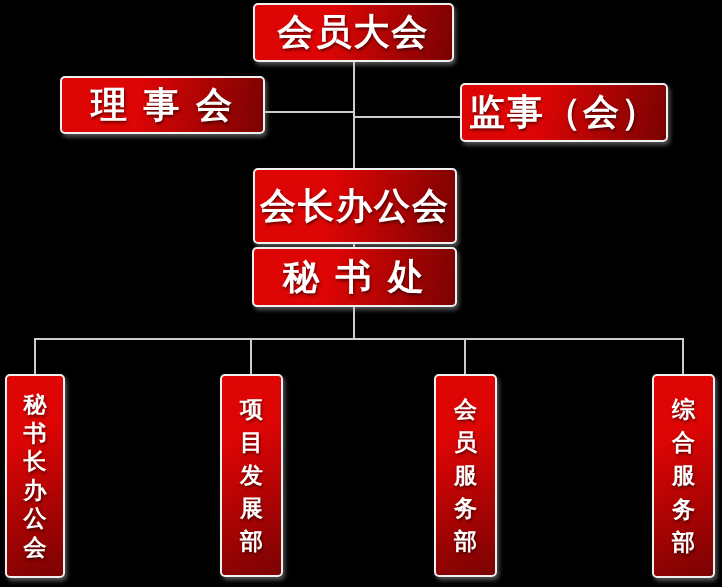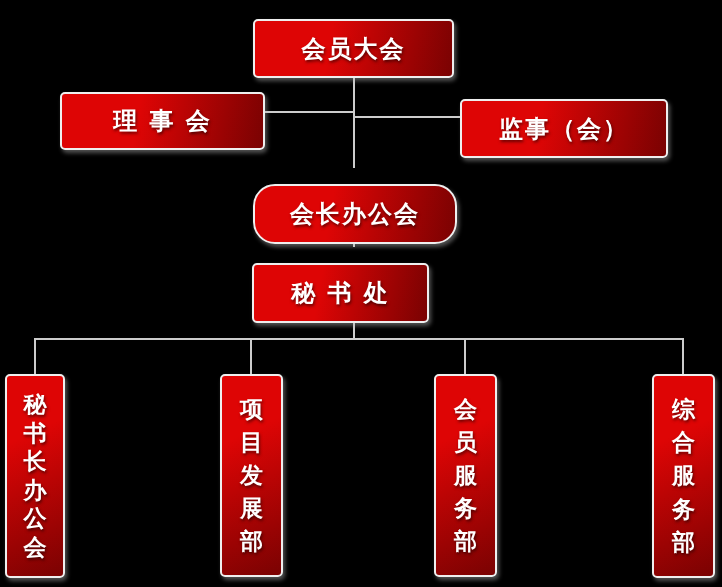--- a/index.html
+++ b/index.html
@@ -27,39 +27,39 @@
     border-radius: 5px;
     box-shadow: 2px 3px 4px rgba(185,185,185,0.45);
     color: var(--text, #ffffff);
     font-weight: bold;
     display: flex;
     align-items: center;
     justify-content: center;
     text-shadow: 1px 2px 3px rgba(0,0,0,0.55);
     white-space: pre;
   }
-  .node-h { font-size: 24px; letter-spacing: 2px; margin-top: 16px; }
+  .node-h { font-size: 36px; letter-spacing: 2px; }
   .node-v {
     flex-direction: column;
     font-size: 23px;
     letter-spacing: 0;
     padding: 12px 0;
     background: linear-gradient(155deg,
       var(--box-red-bright, #de0505) 0%,
       var(--box-red-bright, #de0505) 30%,
       var(--box-red-dark, #7a0202) 100%);
     justify-content: space-evenly;
   }
   .node-v span { line-height: 1; }
 
   #n-members     { left: 253px; top: 3px;   width: 201px; height: 59px; }
   #n-board       { left: 60px;  top: 76px;  width: 205px; height: 58px; }
   #n-supervisory { left: 460px; top: 83px;  width: 208px; height: 59px; text-align: center; }
-  #n-president   { left: 253px; top: 168px; width: 204px; height: 60px; border-radius: 22px; }
-  #n-secretariat { left: 252px; top: 247px; width: 177px; height: 60px; }
+  #n-president   { left: 253px; top: 168px; width: 204px; height: 76px; }
+  #n-secretariat { left: 252px; top: 247px; width: 205px; height: 60px; }
   #n-sgoffice    { left: 5px;   top: 374px; width: 60px;  height: 204px; }
   #n-projectdev  { left: 220px; top: 374px; width: 63px;  height: 203px; }
   #n-memberserv  { left: 434px; top: 374px; width: 63px;  height: 203px; }
   #n-generalserv { left: 652px; top: 374px; width: 63px;  height: 204px; }
 
   
   .line {
     position: absolute;
     background: var(--connector, #cccccc);
   }

